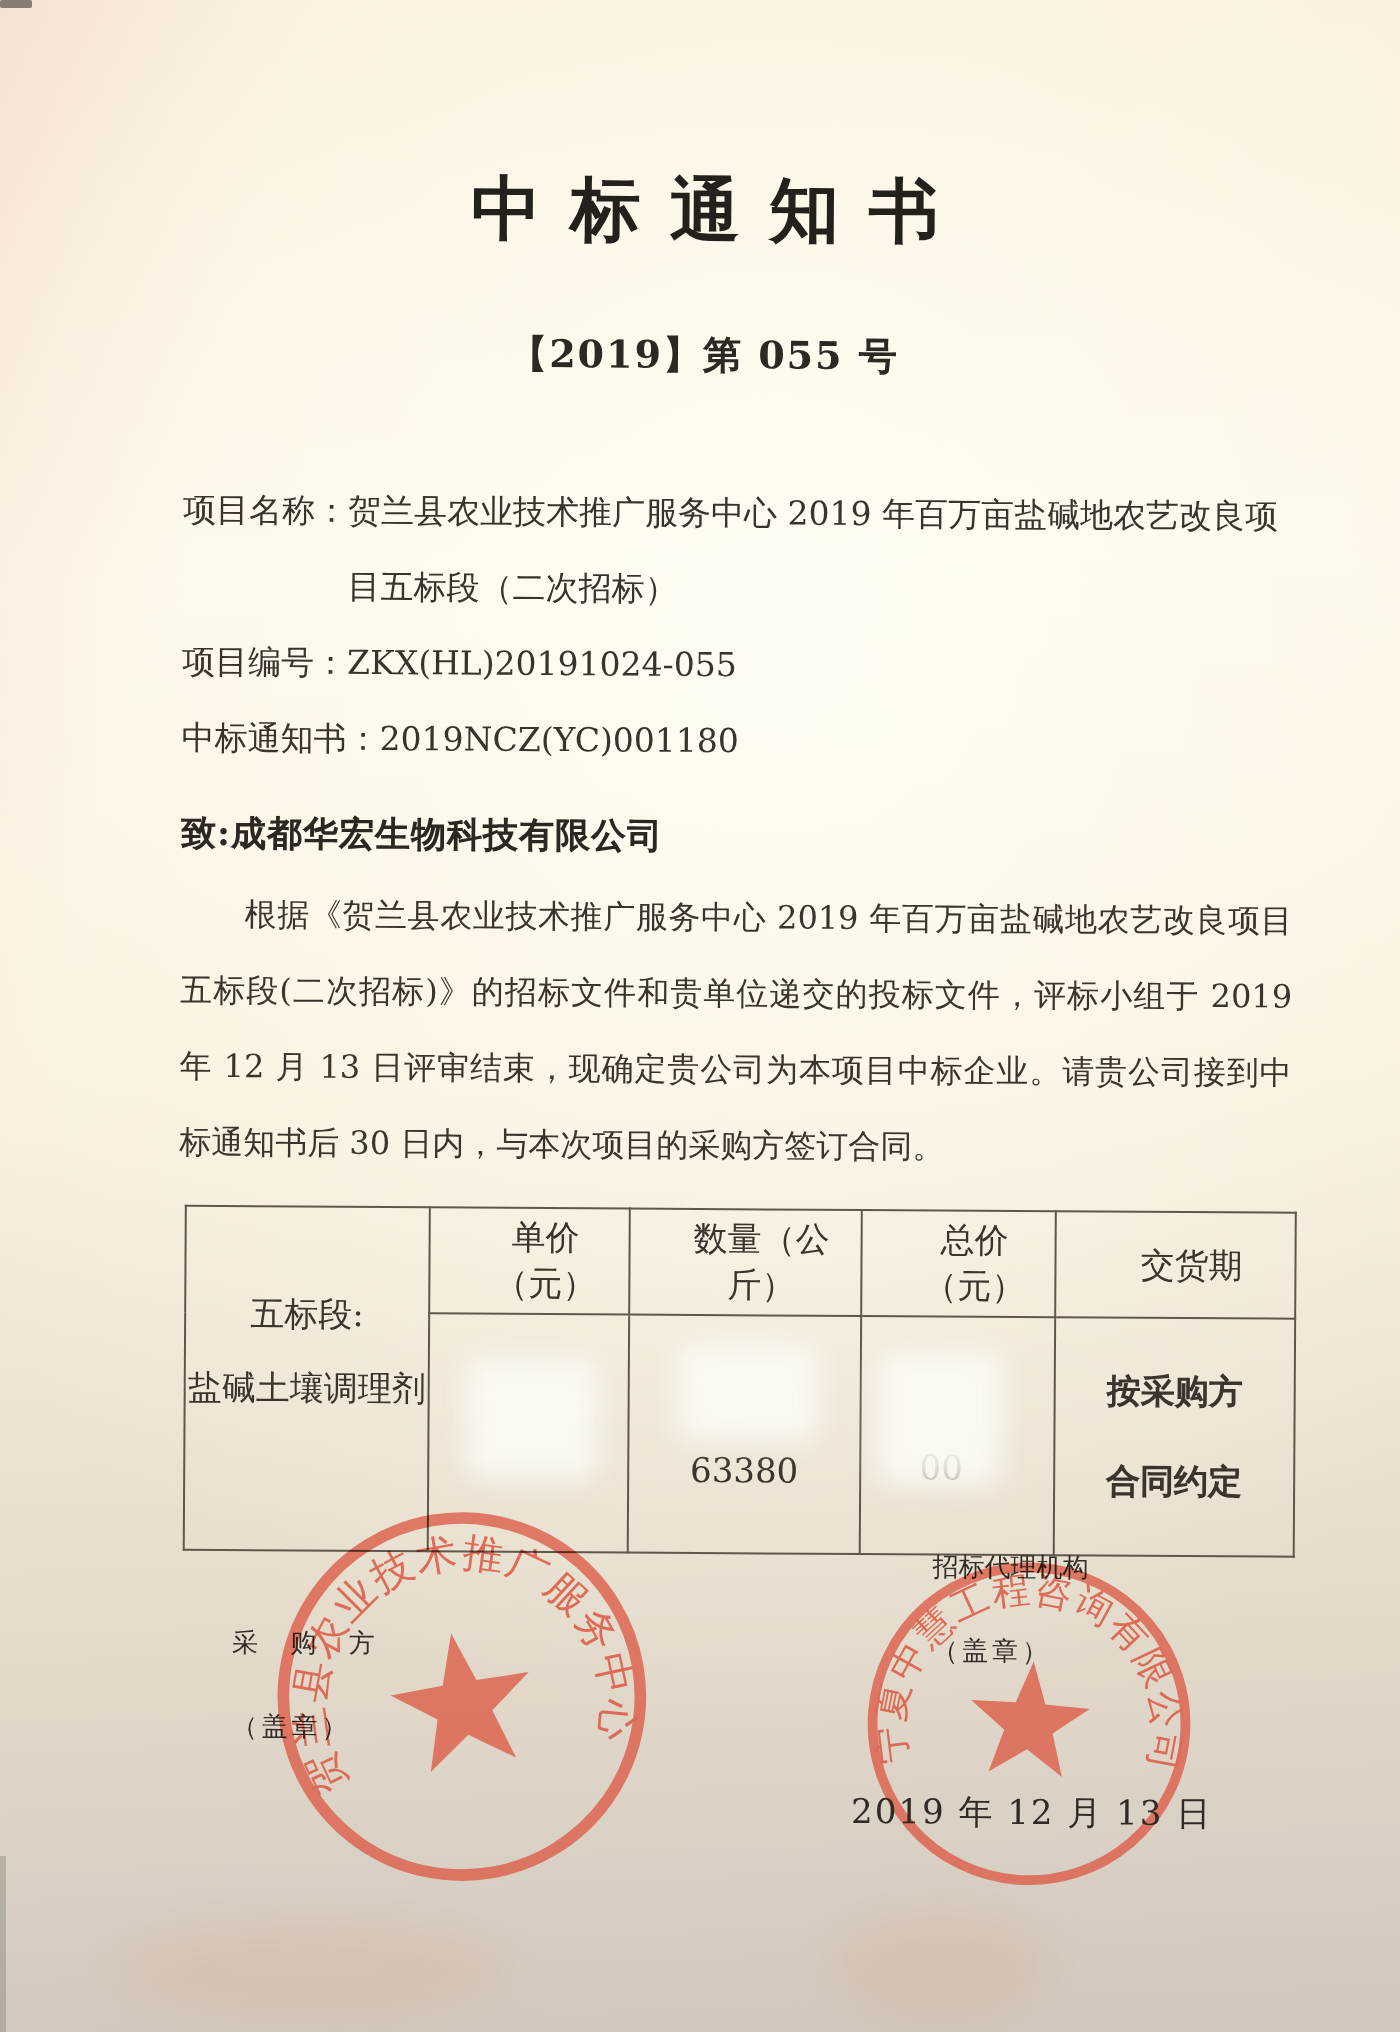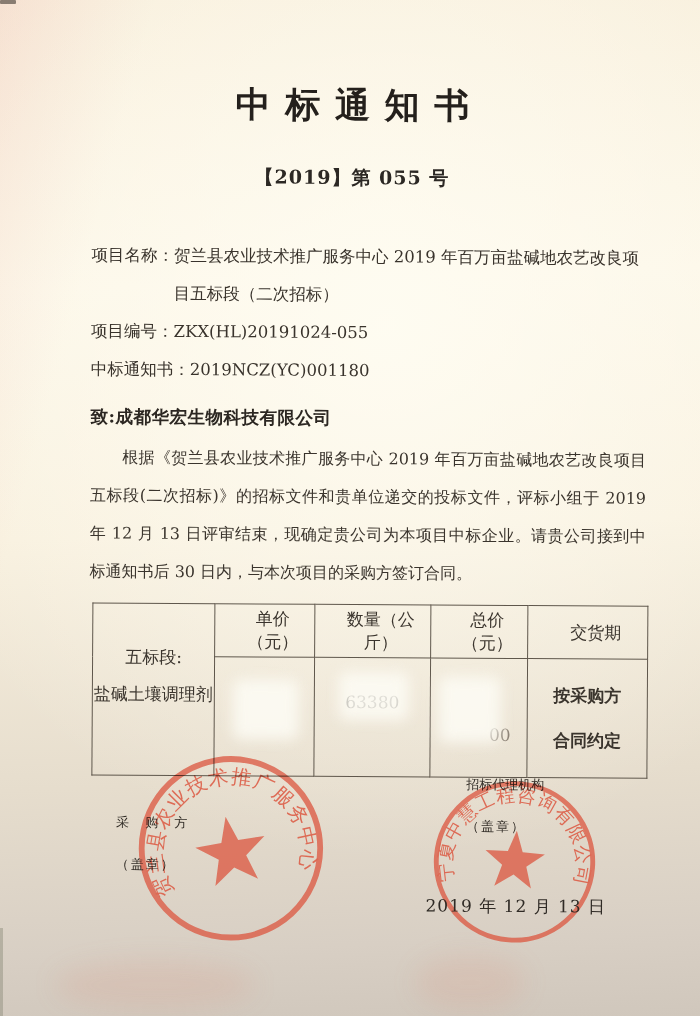--- a/index.html
+++ b/index.html
@@ -54,22 +54,22 @@
   }
   .col-label{width:122px;}
   .col-unit{width:100px;}
   .col-qty{width:116px;}
   .col-total{width:97px;}
   .col-deliv{width:120px;}
   tr.hdr th{height:52px;padding-left:16px;}
   tr.data td{height:118px;vertical-align:middle;}
   td.rowlabel{vertical-align:middle;}
   .rowlabel-inner{display:flex;flex-direction:column;gap:14px;align-items:center;padding-bottom:28px;}
-  .qty-cell{display:flex;flex-direction:column;justify-content:center;height:100%;box-sizing:border-box;padding-bottom:30px;}
-  .total-cell{display:flex;align-items:flex-end;justify-content:flex-end;height:100%;box-sizing:border-box;padding:0 16px 32px 0;color:#847a6d;}
+  .qty-cell{display:flex;flex-direction:column;justify-content:flex-end;height:100%;box-sizing:border-box;padding-bottom:30px;}
+  .total-cell{display:flex;align-items:flex-end;justify-content:center;height:100%;box-sizing:border-box;padding:0 16px 32px 0;color:#847a6d;}
   .deliv-cell{display:flex;flex-direction:column;justify-content:space-around;height:100%;box-sizing:border-box;padding:14px 0;font-weight:bold;}
   .blur-blob{position:absolute;background:rgba(253,251,245,0.85);filter:blur(7px);border-radius:8px;pointer-events:none;}
   .blob-unit{left:18px;top:22px;width:66px;height:60px;}
   .blob-qty{left:24px;top:14px;width:70px;height:48px;}
   .blob-total{left:8px;top:18px;width:62px;height:66px;}
 
   .sig{position:absolute;font-size:13px;color:#332e28;line-height:32px;}
   .sig-purchaser{left:118px;top:808px;}
   .sig-agency{left:468px;top:768px;}
   .sig .seal-note{letter-spacing:2px;margin-top:10px;}

